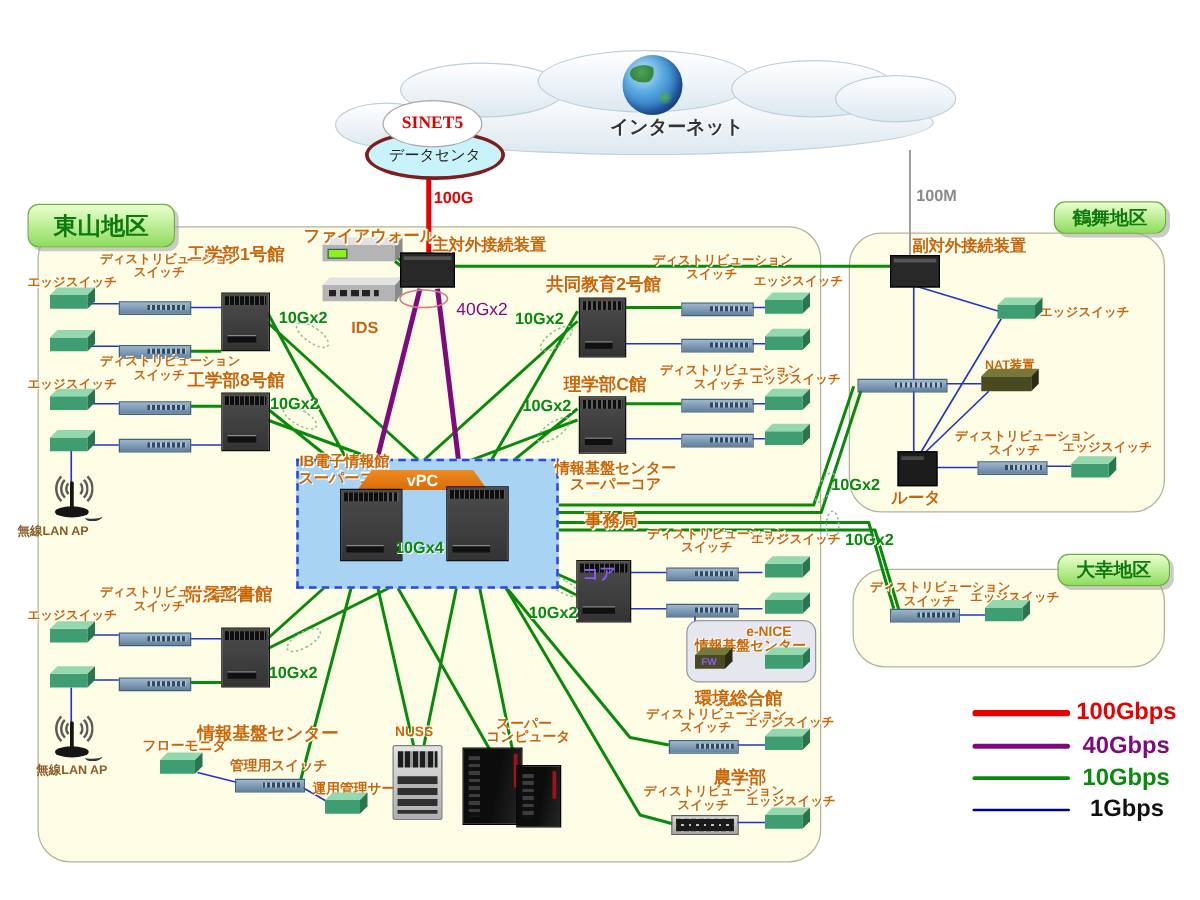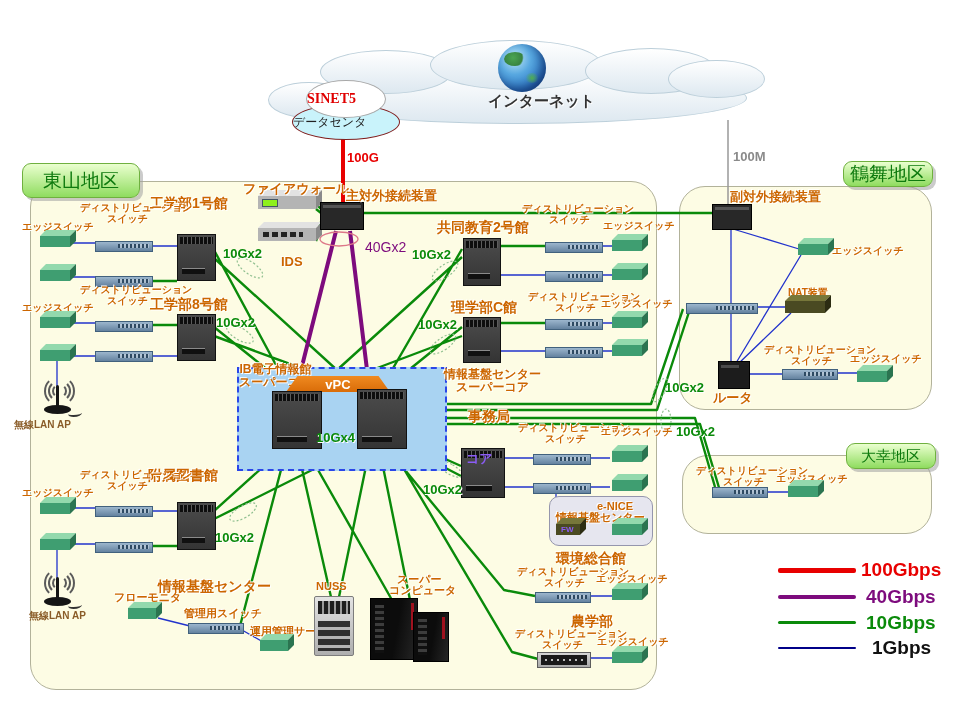--- a/index.html
+++ b/index.html
@@ -2,39 +2,39 @@
 <html><head>
 <meta charset="utf-8">
 <style>
   html,body{margin:0;padding:0;background:#fff}
   .stage{position:relative;width:960px;height:720px;background:#fff;overflow:hidden;
          font-family:"Liberation Sans","DejaVu Sans",sans-serif}
   .P{position:absolute}
   .region{position:absolute;background:#fdfce4;border:1.5px solid #b2b29a;border-radius:26px}
   .badge{position:absolute;display:flex;align-items:center;justify-content:center;
          background:linear-gradient(180deg,#eaffcf,#8fdc5f);border:1px solid #6fb03f;
-         border-radius:9px;color:#0e7a0e;font-weight:normal;box-shadow:3px 3px 0 rgba(160,160,160,.55)}
+         border-radius:9px;color:#0e7a0e;font-weight:bold;box-shadow:3px 3px 0 rgba(160,160,160,.55)}
   .lb{position:absolute;color:#cc6600;font-weight:bold;white-space:nowrap;line-height:1;
       text-shadow:1px 1px 0 #fff,-1px -1px 0 #fff}
   .gl{position:absolute;color:#0a8a0a;font-weight:bold;white-space:nowrap;line-height:1;
       text-shadow:1px 1px 0 #fff}
   .f10{font-size:10px}.f11{font-size:11px}.f12{font-size:12px}.f13{font-size:13px}
   .f14{font-size:14px}.f19{font-size:19px}
   .ctr{text-align:center}
   
   .cl{position:absolute;background:linear-gradient(180deg,#ffffff,#dde8f0);
       border:1px solid #bccfda;border-radius:50%}
   .globe{position:absolute;border-radius:50%;
       background:radial-gradient(circle at 35% 30%,#bfe8f8 0%,#58a8e0 35%,#2a72c0 70%,#184f90 100%);
       box-shadow:inset -4px -4px 8px rgba(0,0,40,.4)}
   .globe::before{content:"";position:absolute;left:6px;top:8px;width:22px;height:14px;border-radius:50%;
       background:radial-gradient(circle at 40% 40%,#3f9e3f 0%,#2e7a2e 60%,transparent 70%);opacity:.9}
   .globe::after{content:"";position:absolute;right:7px;bottom:9px;width:14px;height:10px;border-radius:50%;
       background:radial-gradient(circle at 50% 50%,#4fae4f 0%,transparent 75%)}
-  .enode{position:absolute;border-radius:50%;display:flex;align-items:center;}
+  .enode{position:absolute;border-radius:50%;display:flex;align-items:center;justify-content:center}
   
   .b3{position:absolute}
   .b3::before{content:"";position:absolute;left:0;top:-6px;width:100%;height:6px;background:var(--t);
       transform:skewX(-45deg);transform-origin:bottom left}
   .b3::after{content:"";position:absolute;left:100%;top:0;width:6px;height:100%;background:var(--s);
       transform:skewY(-45deg);transform-origin:top left}
   .edge3{--f:#3f9e71;--t:#93d9ad;--s:#2b7450;background:var(--f);width:30px;height:11px}
   .olv{--f:#4a4a22;--t:#77773a;--s:#2c2c12;background:var(--f)}
   .gry3{--f:#b4b4b4;--t:#e2e2e2;--s:#8a8a8a;background:var(--f)}
   .bar{position:absolute;height:9px;background:linear-gradient(180deg,#9cb6cd,#64829f);
@@ -147,31 +147,31 @@
   <div>
     <div class="cl" style="left:290px;top:72px;width:455px;height:50px"></div>
     <div class="cl" style="left:320px;top:50px;width:130px;height:42px"></div>
     <div class="cl" style="left:430px;top:40px;width:170px;height:48px"></div>
     <div class="cl" style="left:585px;top:48px;width:130px;height:44px"></div>
     <div class="cl" style="left:668px;top:60px;width:95px;height:36px"></div>
     <div class="cl" style="left:268px;top:82px;width:80px;height:34px"></div>
     <div class="globe" style="left:498px;top:44px;width:48px;height:48px"></div>
     <div class="P" style="left:488px;top:92px;font-weight:bold;font-size:15px;color:#333;text-shadow:1px 1px 0 #fff">インターネット</div>
   </div>
-  <div class="enode" style="left:292px;top:104px;width:106px;height:34px;background:#c9f3fb;border:1px solid #7f1d1d">
+  <div class="enode" style="left:292px;top:104px;width:106px;height:34px;background:#c9f3fb;border:3px solid #7f1d1d">
     <span style="font-size:12px;color:#222">データセンタ</span>
   </div>
   <div class="enode" style="left:306px;top:80px;width:78px;height:36px;background:#fff;border:1.5px solid #a8a8a8">
     <span style="font-family:'Liberation Serif',serif;font-weight:bold;font-size:14px;color:#e00000">SINET5</span>
   </div>
   <div class="P" style="left:347px;top:150px;color:#e80000;font-weight:bold;font-size:13px">100G</div>
   <div class="P" style="left:733px;top:149px;color:#8a8a8a;font-weight:bold;font-size:13px">100M</div>
 
   <div class="badge f19" style="left:22px;top:163px;width:116px;height:33px">東山地区</div>
-  <div class="badge" style="left:843px;top:161px;width:88px;height:24px;font-size:19px">鶴舞地区</div>
+  <div class="badge" style="left:843px;top:161px;width:88px;height:24px;font-size:15px">鶴舞地区</div>
   <div class="badge" style="left:846px;top:443px;width:88px;height:24px;font-size:15px">大幸地区</div>
 
   <div class="b3 gry3" style="left:258px;top:196px;width:58px;height:13px">
     <span class="P" style="left:4px;top:3px;width:14px;height:6px;background:#8ef01e;border:1px solid #456"></span>
   </div>
   <div class="b3 gry3" style="left:258px;top:228px;width:58px;height:13px">
     <span class="P" style="left:5px;top:4px;width:40px;height:5px;background:repeating-linear-gradient(90deg,#222 0 6px,transparent 6px 9px)"></span>
   </div>
   <div class="gw" style="left:320px;top:202px;width:42px;height:26px"></div>
   <div class="lb f13" style="left:243px;top:182px">ファイアウォール</div>

